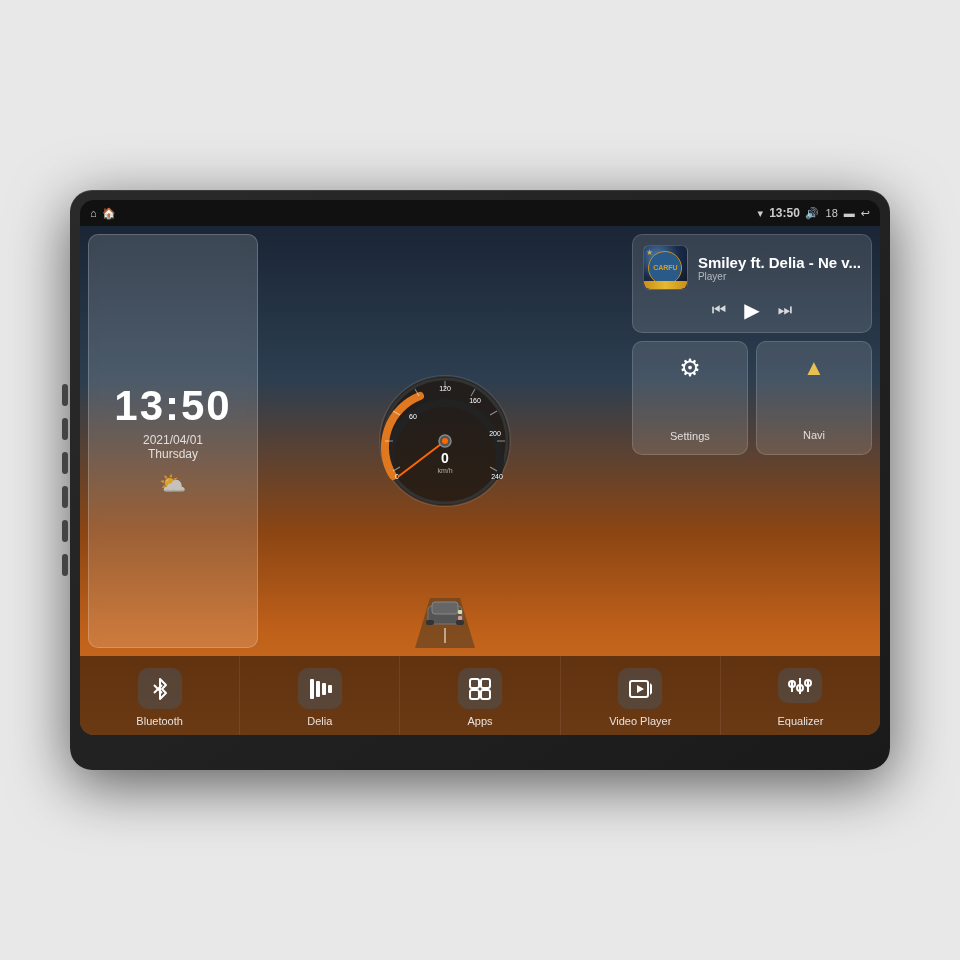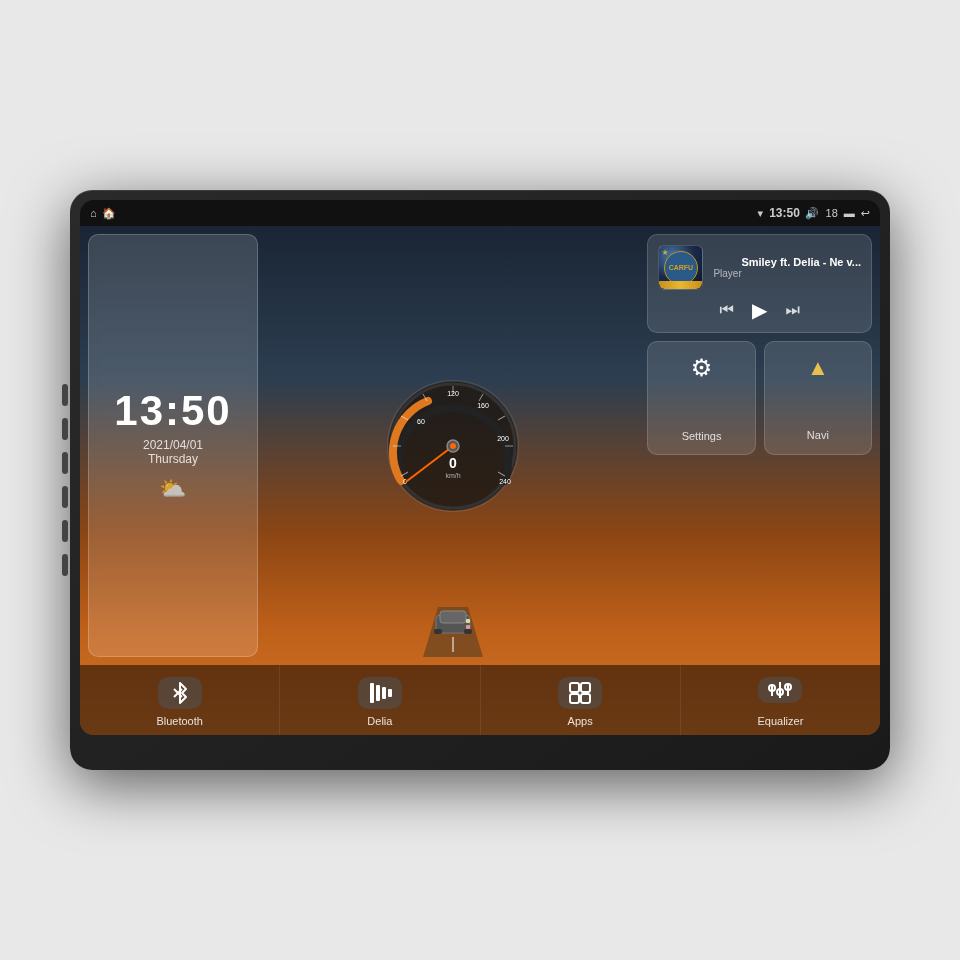--- a/index.html
+++ b/index.html
@@ -202,23 +202,22 @@
       flex-shrink: 0;
       overflow: hidden;
     }
 
     .music-info {
       flex: 1;
     }
 
     .music-title {
       color: white;
-      font-size: 11px;
+      font-size: 15px;
       font-weight: bold;
-      margin-left: 28px;
     }
 
     .music-artist {
       color: rgba(255,255,255,0.6);
       font-size: 10px;
     }
 
     .music-controls {
       display: flex;
       align-items: center;
@@ -268,21 +267,21 @@
       font-size: 11px;
       margin-top: 42px;
     }
 
     
     .bottom-menu {
       background: rgba(0,0,0,0.5);
       display: flex;
       align-items: stretch;
       padding: 0;
-      height: 70px;
+      height: 79px;
     }
 
     .menu-item {
       flex: 1;
       display: flex;
       flex-direction: column;
       align-items: center;
       justify-content: center;
       gap: 6px;
       cursor: pointer;
@@ -531,20 +530,30 @@
             <svg width="24" height="24" viewBox="0 0 24 24">
               <rect x="2" y="2" width="9" height="9" rx="2" fill="none" stroke="white" stroke-width="2"></rect>
               <rect x="13" y="2" width="9" height="9" rx="2" fill="none" stroke="white" stroke-width="2"></rect>
               <rect x="2" y="13" width="9" height="9" rx="2" fill="none" stroke="white" stroke-width="2"></rect>
               <rect x="13" y="13" width="9" height="9" rx="2" fill="none" stroke="white" stroke-width="2"></rect>
             </svg>
           </div>
           <div class="menu-label">Apps</div>
         </div>
 
+        <div class="menu-item">
+          <div class="menu-icon">
+            <svg width="24" height="24" viewBox="0 0 24 24">
+              <rect x="2" y="4" width="18" height="16" rx="2" fill="none" stroke="white" stroke-width="2"></rect>
+              <polygon points="22,6 22,18 26,14 26,10" fill="white"></polygon>
+              <polygon points="9,8 9,16 16,12" fill="white"></polygon>
+            </svg>
+          </div>
+          <div class="menu-label">Video Player</div>
+        </div>
 
         <div class="menu-item">
           <div class="menu-icon">
             <svg width="24" height="24" viewBox="0 0 24 24">
 
               <line x1="4" y1="6" x2="4" y2="18" stroke="white" stroke-width="2"></line>
               <circle cx="4" cy="10" r="3" fill="none" stroke="white" stroke-width="2"></circle>
               <line x1="12" y1="4" x2="12" y2="20" stroke="white" stroke-width="2"></line>
               <circle cx="12" cy="14" r="3" fill="none" stroke="white" stroke-width="2"></circle>
               <line x1="20" y1="6" x2="20" y2="18" stroke="white" stroke-width="2"></line>

